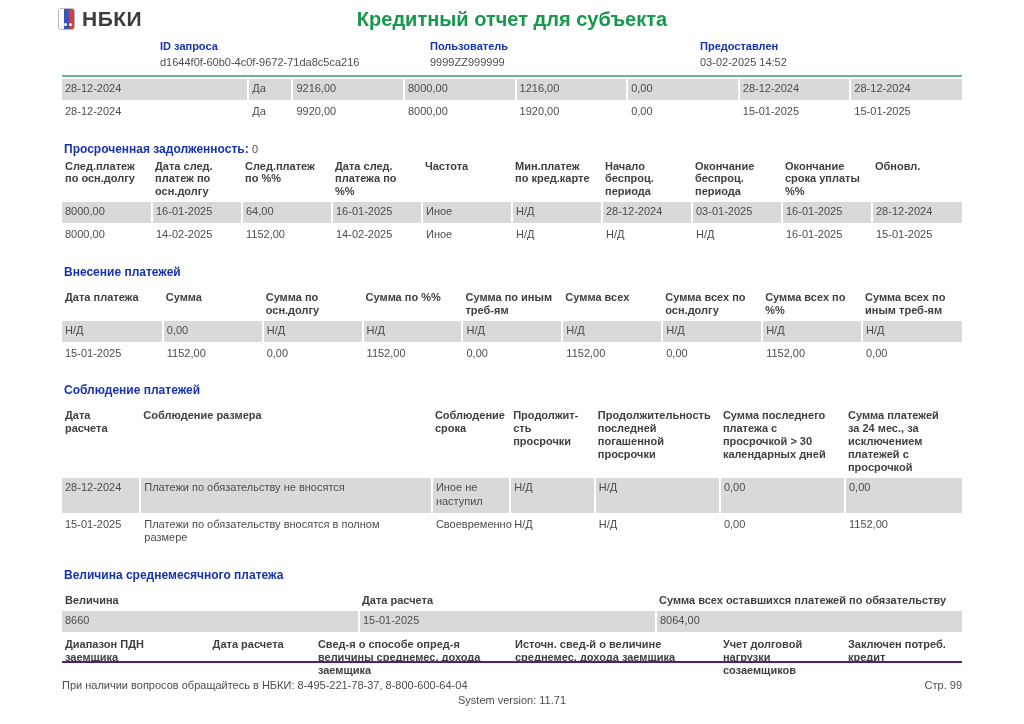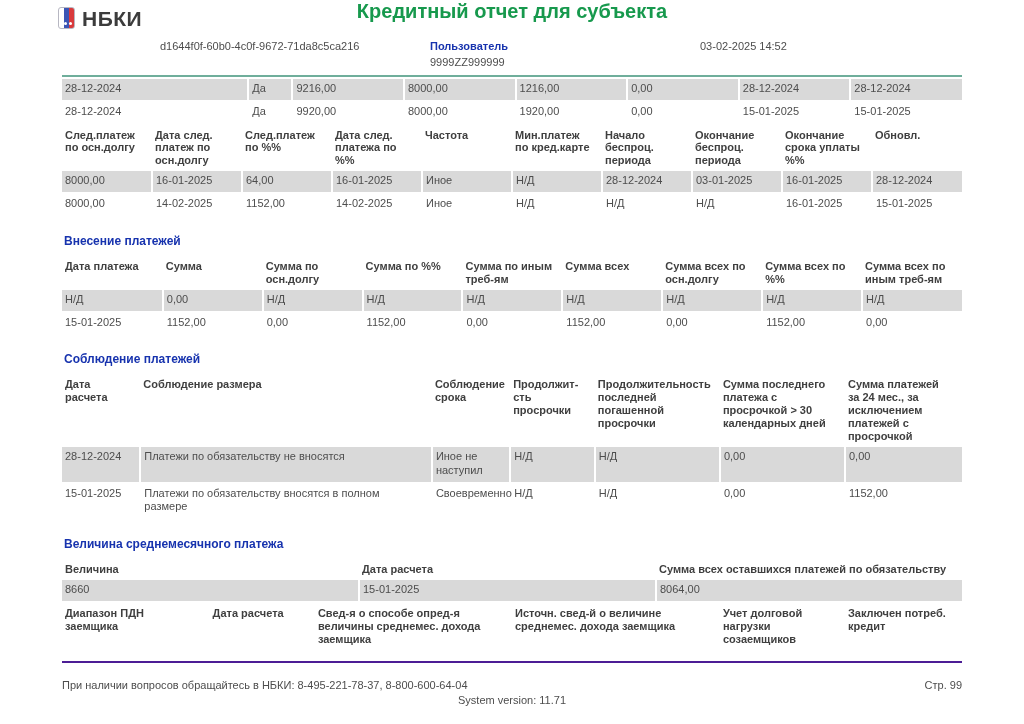--- a/index.html
+++ b/index.html
@@ -1,28 +1,28 @@
 <!DOCTYPE html>
 <html><head>
 <meta charset="utf-8">
 <style>
   html,body { margin:0; padding:0; background:#ffffff; }
   body { width:1024px; height:724px; font-family:"Liberation Sans", sans-serif; color:#4d4d4d; }
   .page { position:relative; width:1024px; height:724px; overflow:hidden; background:#fff; }
 
   
   .header { position:relative; height:34px; }
-  .logo { position:absolute; left:58px; top:7px; display:flex; align-items:flex-start; gap:7px; }
+  .logo { position:absolute; left:58px; top:7px; display:flex; align-items:center; gap:7px; }
   .logo-icon { width:17px; height:22px; border:1px solid #b7b7c2; border-radius:3px;
     background:linear-gradient(90deg,#ffffff 0 34%, #3b55b5 34% 66%, #d93a3c 66% 100%);
     position:relative; box-sizing:border-box; }
   .logo-icon::after { content:""; position:absolute; bottom:3px; left:5px; width:3px; height:3px;
     border-radius:50%; background:#fff; box-shadow:5px 0 0 #fff; }
   .logo-text { font-size:21px; font-weight:bold; color:#3c3c3c; letter-spacing:0.5px; }
-  .title { text-align:center; font-size:20px; font-weight:bold; color:#17994d; }
+  .title { text-align:center; font-size:20px; font-weight:bold; color:#17994d; padding-top:8px; }
 
   
   .meta-row { display:flex; margin-left:160px; width:810px; margin-top:6px; }
   .meta-block { width:270px; }
   .meta-label { color:#1733ae; font-weight:bold; font-size:11px; margin-bottom:4px; }
   .meta-value { font-size:11px; color:#4d4d4d; }
 
   .top-rule { height:2px; background:#6fae9b; margin:7px 62px 0 62px; }
 
   
@@ -54,27 +54,29 @@
   <div class="header">
     <div class="logo">
       <span class="logo-icon"></span>
       <span class="logo-text">НБКИ</span>
     </div>
     <div class="title">Кредитный отчет для субъекта</div>
   </div>
 
   <div class="meta-row">
     <div class="meta-block">
+      <div class="meta-label">ID запроса</div>
       <div class="meta-value">d1644f0f-60b0-4c0f-9672-71da8c5ca216</div>
     </div>
     <div class="meta-block">
       <div class="meta-label">Пользователь</div>
       <div class="meta-value">9999ZZ999999</div>
     </div>
     <div class="meta-block">
+      <div class="meta-label">Предоставлен</div>
       <div class="meta-value">03-02-2025 14:52</div>
     </div>
   </div>
 
   <div class="top-rule"></div>
 
   <div class="sections">
       <div class="section">
         <table>
           <colgroup>
@@ -103,20 +105,21 @@
               <td>Да</td>
               <td>9920,00</td>
               <td>8000,00</td>
               <td>1920,00</td>
               <td>0,00</td>
               <td>15-01-2025</td>
               <td>15-01-2025</td>
             </tr>
           </tbody>
         </table>
+        <div class="note"><span class="note-label">Просроченная задолженность: </span><span class="note-value">0</span></div>
       </div>
       <div class="section">
         <table>
           <colgroup>
             <col style="width: 10%;">
             <col style="width: 10%;">
             <col style="width: 10%;">
             <col style="width: 10%;">
             <col style="width: 10%;">
             <col style="width: 10%;">

